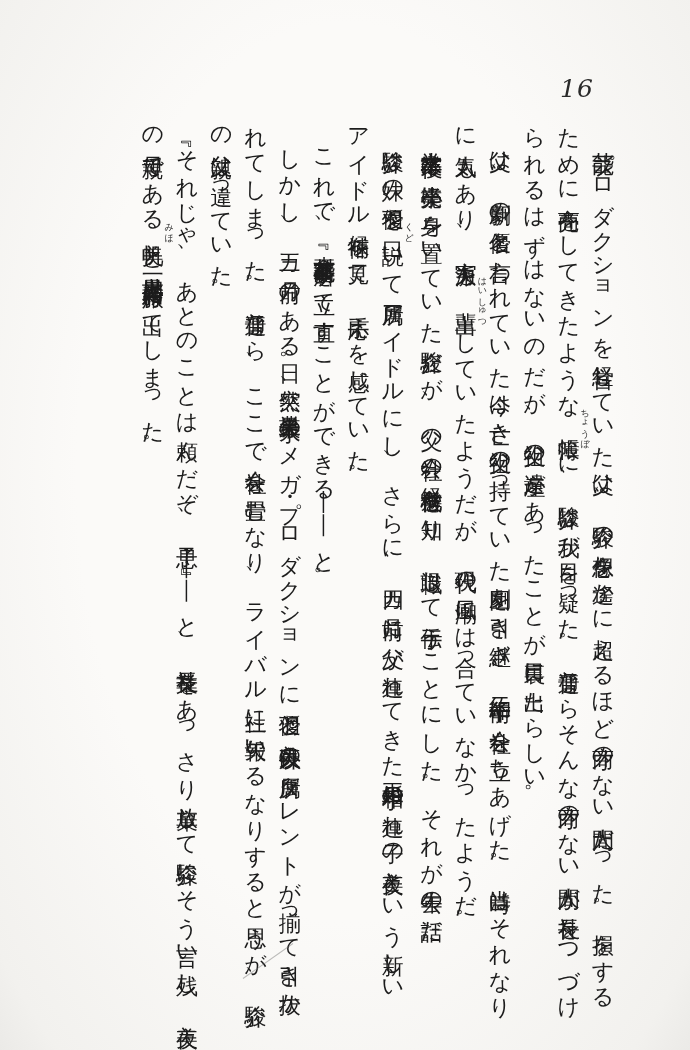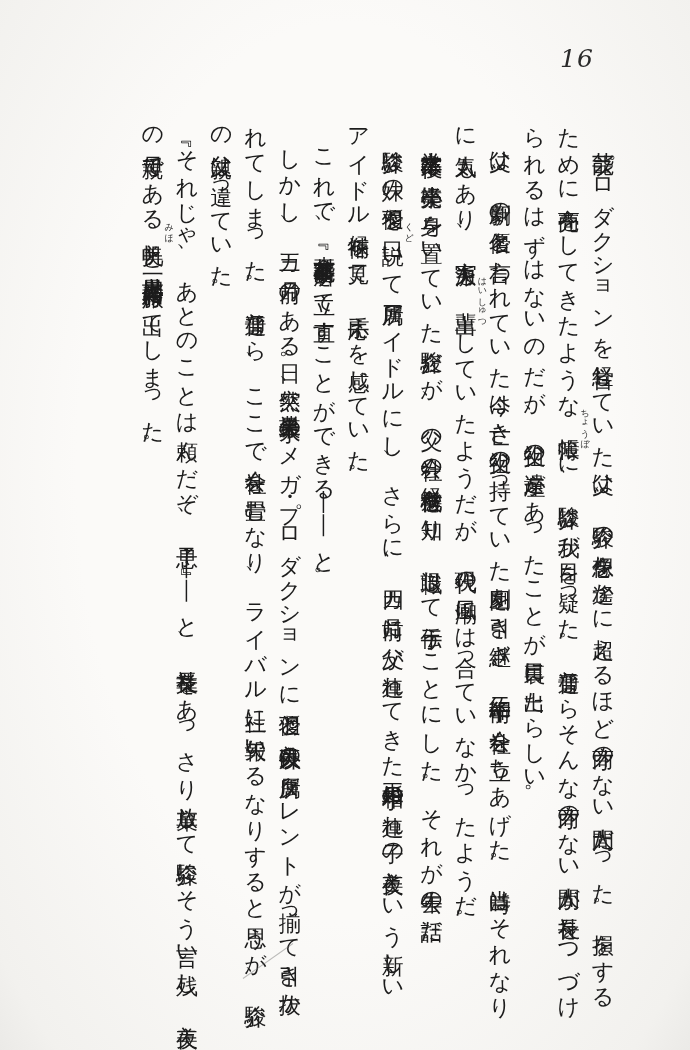--- a/index.html
+++ b/index.html
@@ -9,21 +9,21 @@
     font-family:"DejaVu Serif","Liberation Serif",serif;
   }
   .page{
     position:relative;
     width:690px;height:1050px;
     background:radial-gradient(ellipse at 50% 45%, #fbfaf8 55%, #f2f1ee 92%, #ebeae7 100%);
     overflow:hidden;
   }
   .page-number{
     position:absolute;
-    top:44px;left:560px;
+    top:74px;left:560px;
     font-style:italic;
     font-size:25px;
     color:#2a2a2a;
     letter-spacing:1px;
   }
   .text-body{
     position:absolute;
     top:112px;right:70px;
     width:584px;height:902px;
     writing-mode:vertical-rl;

